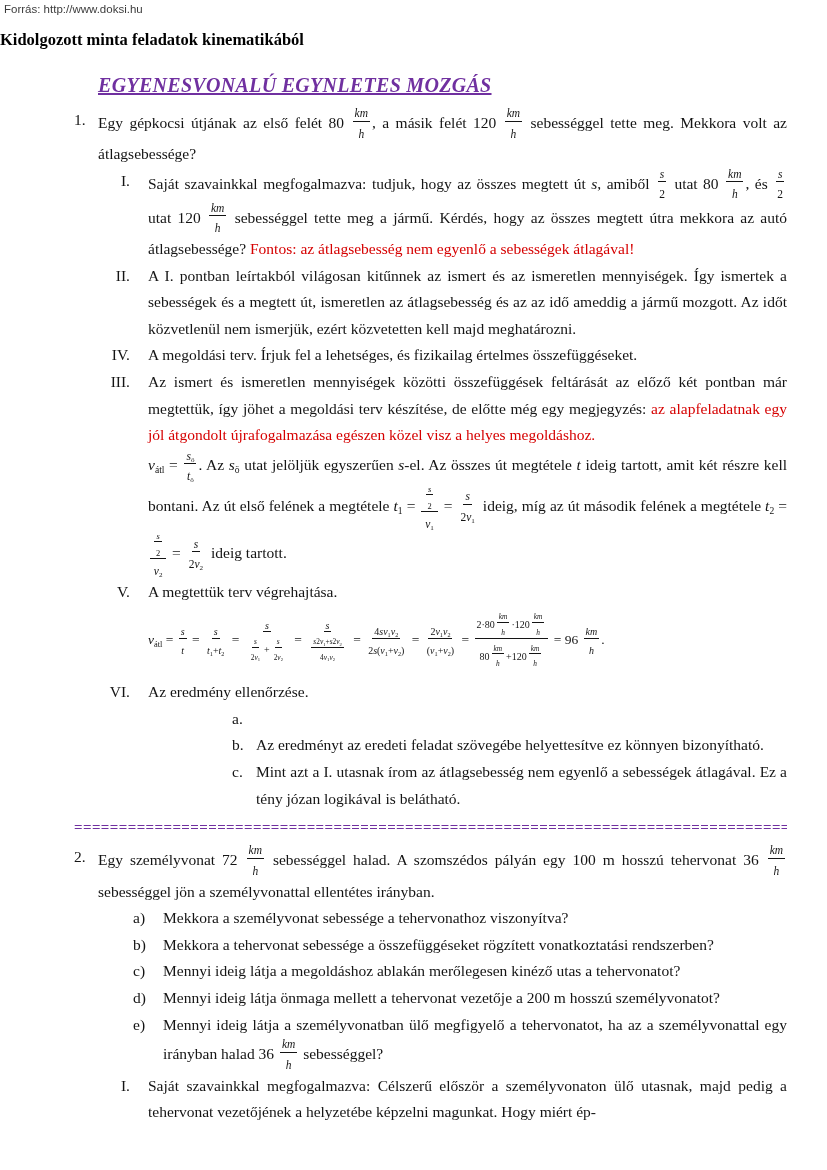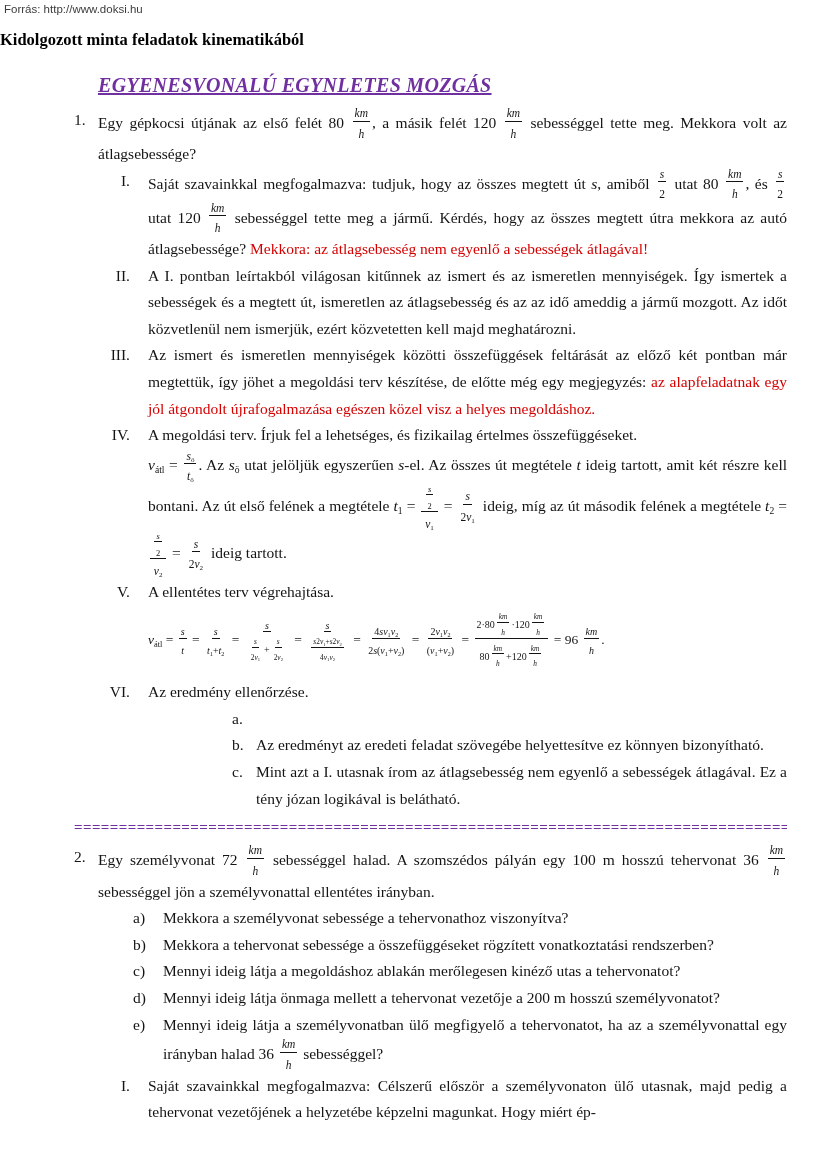--- a/index.html
+++ b/index.html
@@ -90,33 +90,33 @@
               <span class="fd">2</span>
             </span> utat 80 <span class="frac">
               <span class="fn"><i>km</i></span>
               <span class="fd"><i>h</i></span>
             </span>, és <span class="frac">
               <span class="fn"><i>s</i></span>
               <span class="fd">2</span>
             </span> utat 120 <span class="frac">
               <span class="fn"><i>km</i></span>
               <span class="fd"><i>h</i></span>
-            </span> sebességgel tette meg a jármű. Kérdés, hogy az összes megtett útra mekkora az autó átlagsebessége? <span class="red">Mekkora: az átlagsebesség nem egyenlő a sebességek átlagával!</span></div>
+            </span> sebességgel tette meg a jármű. Kérdés, hogy az összes megtett útra mekkora az autó átlagsebessége? <span class="red">Fontos: az átlagsebesség nem egyenlő a sebességek átlagával!</span></div>
         </div>
         <div class="block k-roman">
           <span class="marker">II.</span>
           <div class="btext">A I. pontban leírtakból világosan kitűnnek az ismert és az ismeretlen mennyiségek. Így ismertek a sebességek és a megtett út, ismeretlen az átlagsebesség és az az idő ameddig a jármű mozgott. Az időt közvetlenül nem ismerjük, ezért közvetetten kell majd meghatározni.</div>
         </div>
         <div class="block k-roman">
+          <span class="marker">IV.</span>
+          <div class="btext">A megoldási terv. Írjuk fel a lehetséges, és fizikailag értelmes összefüggéseket.</div>
+        </div>
+        <div class="block k-roman">
           <span class="marker">III.</span>
           <div class="btext">Az ismert és ismeretlen mennyiségek közötti összefüggések feltárását az előző két pontban már megtettük, így jöhet a megoldási terv készítése, de előtte még egy megjegyzés: <span class="red">az alapfeladatnak egy jól átgondolt újrafogalmazása egészen közel visz a helyes megoldáshoz.</span></div>
-        </div>
-        <div class="block k-roman">
-          <span class="marker">IV.</span>
-          <div class="btext">A megoldási terv. Írjuk fel a lehetséges, és fizikailag értelmes összefüggéseket.</div>
         </div>
         <div class="block k-para formula">
           <div class="btext"><i>v</i><sub>átl</sub> = <span class="frac">
               <span class="fn"><i>s</i><sub>ö</sub></span>
               <span class="fd"><i>t</i><sub>ö</sub></span>
             </span>. Az <i>s</i><sub>ö</sub> utat jelöljük egyszerűen <i>s</i>-el. Az összes út megtétele <i>t</i> ideig tartott, amit két részre kell bontani. Az út első felének a megtétele <i>t</i><sub>1</sub> = <span class="frac">
               <span class="fn"><span class="frac">
                   <span class="fn"><i>s</i></span>
                   <span class="fd">2</span>
                 </span></span>
@@ -130,21 +130,21 @@
                   <span class="fd">2</span>
                 </span></span>
               <span class="fd"><i>v</i><sub>2</sub></span>
             </span> = <span class="frac">
               <span class="fn"><i>s</i></span>
               <span class="fd">2<i>v</i><sub>2</sub></span>
             </span> ideig tartott.</div>
         </div>
         <div class="block k-roman">
           <span class="marker">V.</span>
-          <div class="btext">A ellentétes terv végrehajtása.</div>
+          <div class="btext">A megtettük terv végrehajtása.</div>
         </div>
         <div class="block k-para bigformula">
           <div class="btext"><i>v</i><sub>átl</sub> = <span class="frac">
               <span class="fn"><i>s</i></span>
               <span class="fd"><i>t</i></span>
             </span> = <span class="frac">
               <span class="fn"><i>s</i></span>
               <span class="fd"><i>t</i><sub>1</sub>+<i>t</i><sub>2</sub></span>
             </span> = <span class="frac">
               <span class="fn"><i>s</i></span>

